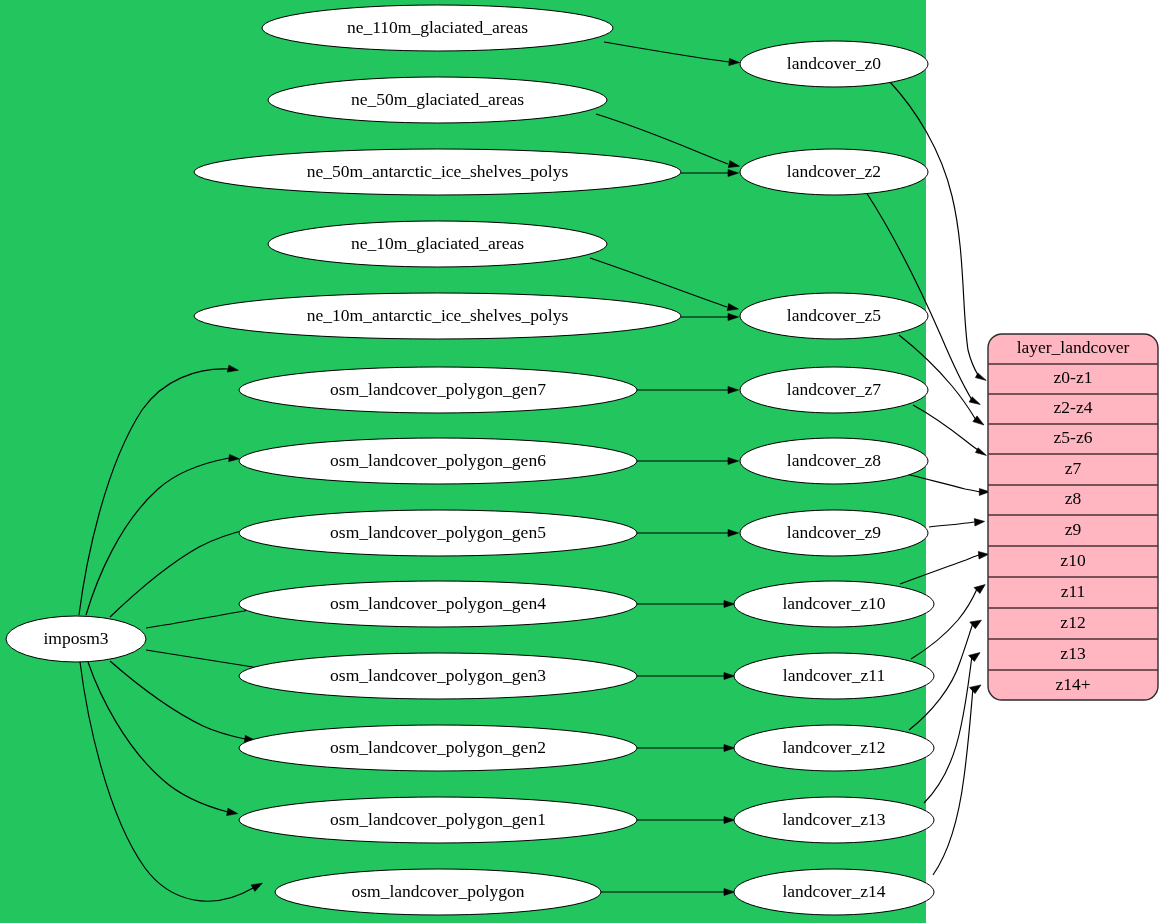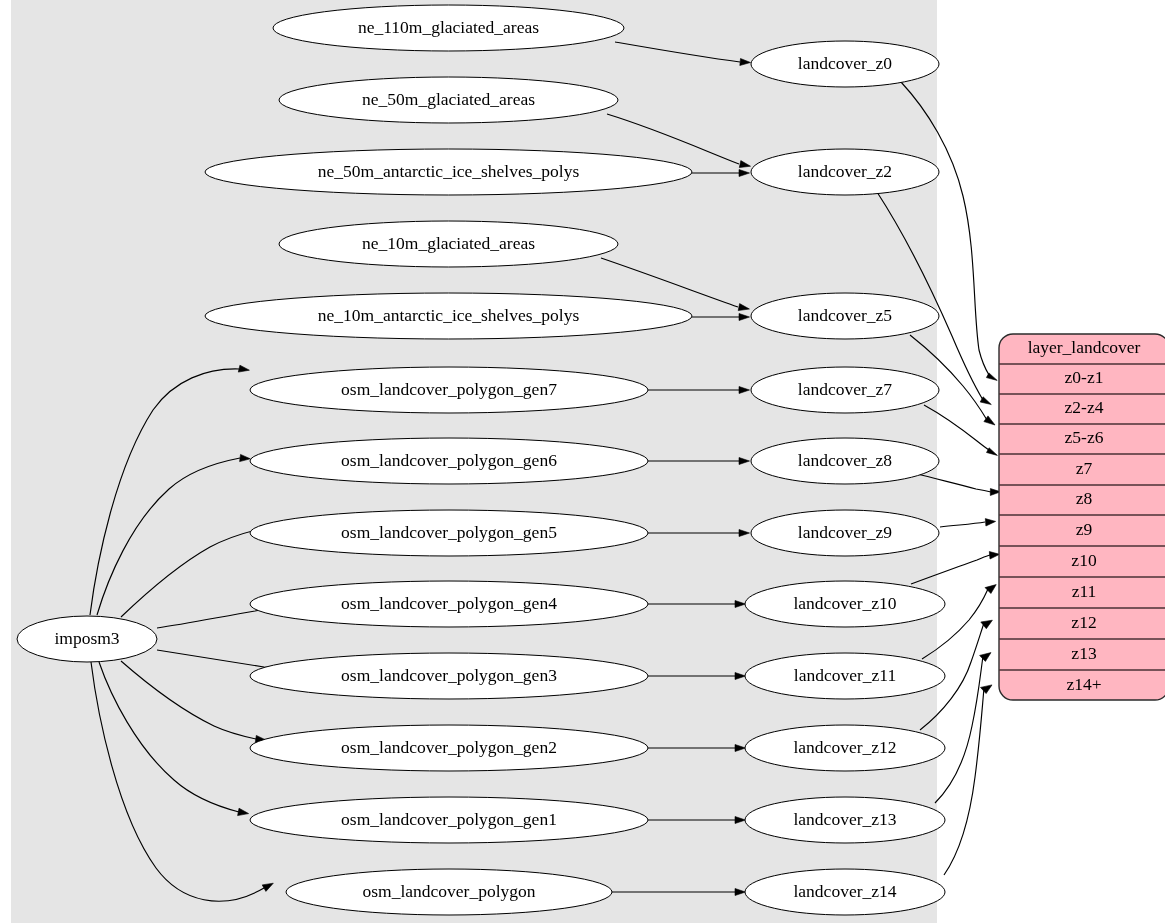--- a/index.html
+++ b/index.html
@@ -10,22 +10,21 @@
   body {
     width: 1165px;
     height: 923px;
     overflow: hidden;
     font-family: "Liberation Serif", "DejaVu Serif", serif;
   }
   #graph-root {
     position: relative;
     width: 926px;
     height: 923px;
-    background: #e5e5e5;
-    margin-left: 11px;
+    background: #22c55e;
   }
   svg.graph-canvas {
     display: block;
     width: 1165px;
     height: 923px;
   }
   .node-ellipse {
     fill: #ffffff;
     stroke: #000000;
     stroke-width: 1;

